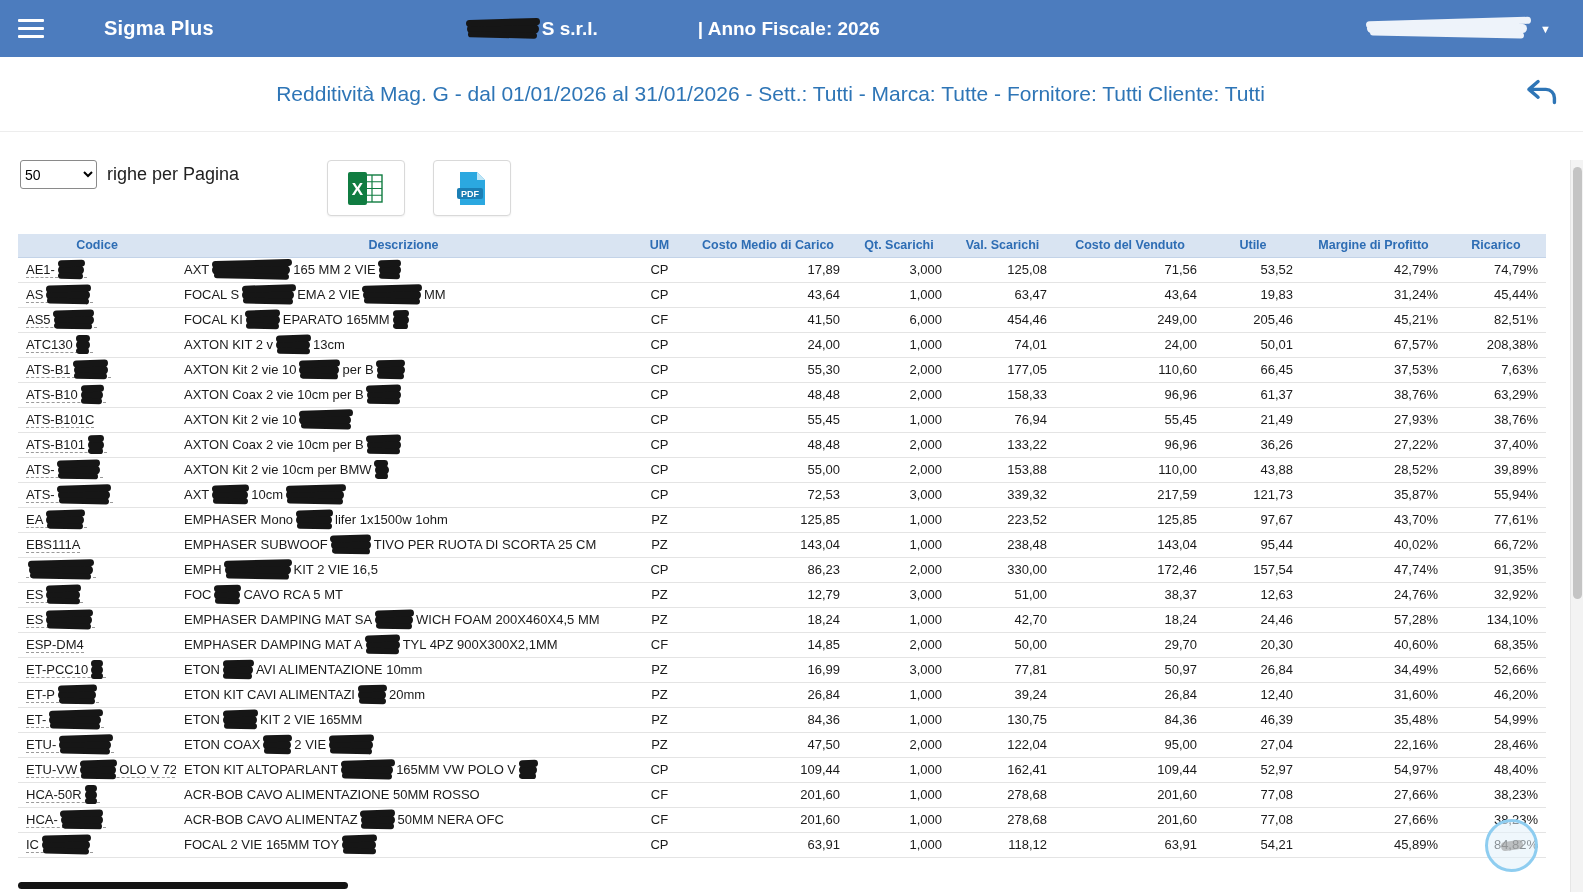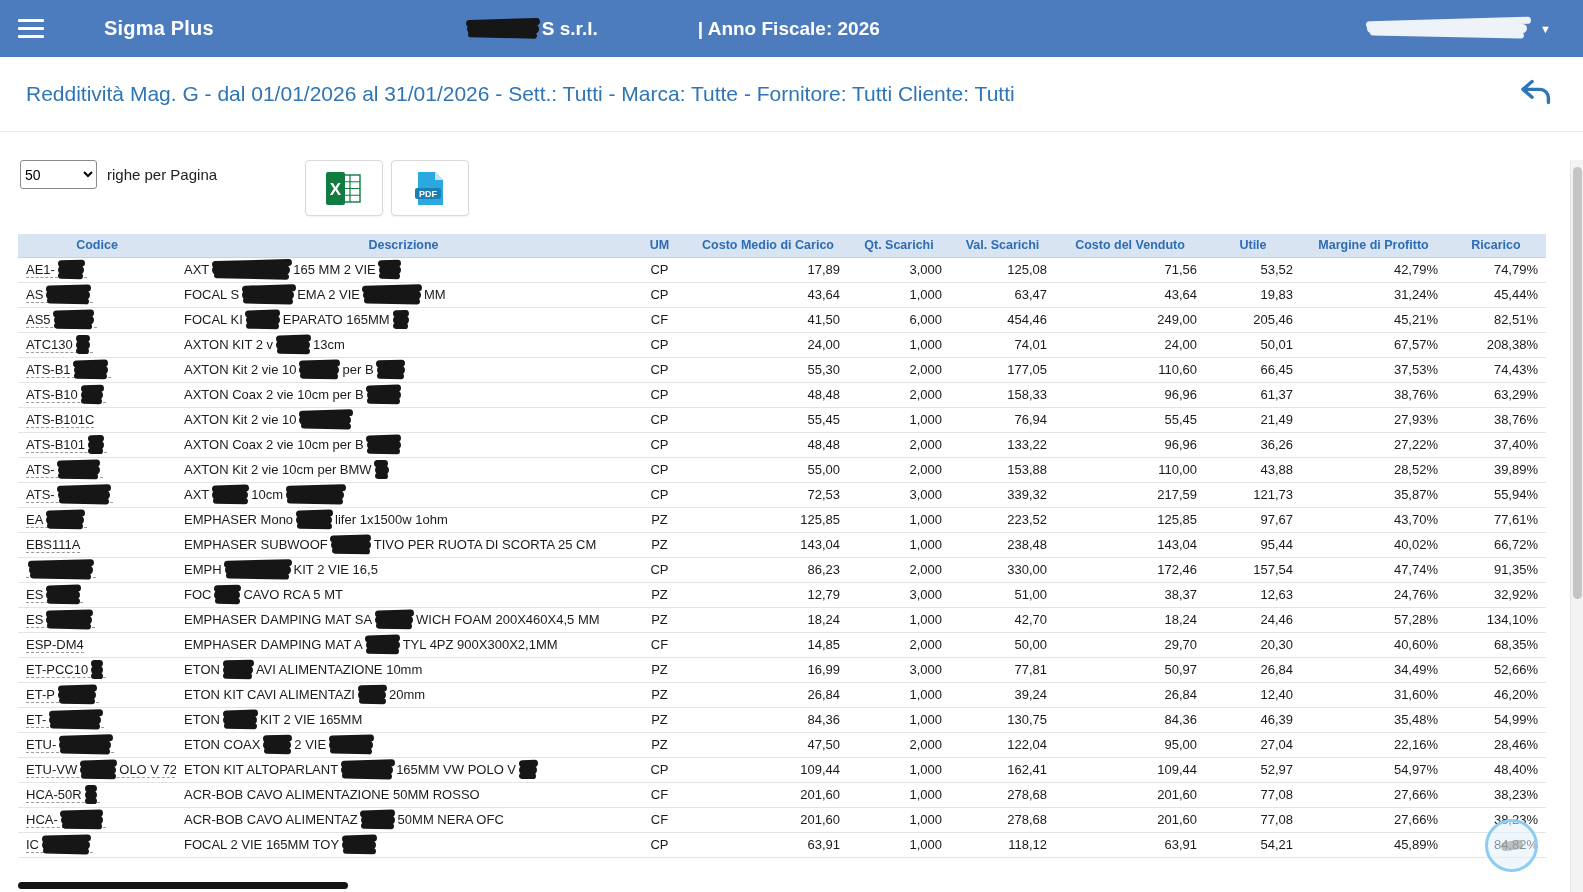--- a/index.html
+++ b/index.html
@@ -33,40 +33,40 @@
     background:inherit; border-radius:6px; transform:rotate(-1.6deg);
   }
   .scribble::after {
     content:""; position:absolute; left:2%; bottom:-4px; width:96%; height:6px;
     background:inherit; border-radius:6px; transform:rotate(1.2deg);
   }
   .scribble.light { background:#eef3fa; }
 
   
   .report-bar {
-    height:75px; display:flex; align-items:center; padding:0 26px;
-    border-bottom:1px solid #ededed; background:#fff;
+    height:75px; display:flex; align-items:center; padding:0 20px;
+    border-bottom:1px solid #ededed; background:#fff;text-align:center;
   }
   .report-title { color:#2e75b6; font-size:21px; flex:1; white-space:nowrap; }
   .back-button { cursor:pointer; padding:4px; }
 
   
   .controls { display:flex; align-items:flex-start; margin:28px 0 0 20px; height:60px; }
   .rows-select {
     width:77px; height:29px; font-size:14px; font-family:"Liberation Sans",sans-serif;
     border:1px solid #8a8a8a; border-radius:3px; background:#fff;
   }
-  .rows-label { margin-left:10px; line-height:29px; font-size:15px; color:#222; }
+  .rows-label { margin-left:10px; line-height:29px; font-size:18px; color:#222; }
   .export-btn {
     width:78px; height:56px; background:#fff; border:1px solid #d9d9d9; border-radius:4px;
     display:flex; align-items:center; justify-content:center; cursor:pointer;
     box-shadow:0 1px 2px rgba(0,0,0,0.06);
   }
   .export-btn.excel { margin-left:88px; }
-  .export-btn.pdf { margin-left:8px; }
+  .export-btn.pdf { margin-left:28px; }
 
   
   .report-table {
     margin:14px 0 0 18px; width:1528px; border-collapse:collapse; table-layout:fixed;
     font-size:13px;
   }
   .report-table thead th {
     background:#d9e4f2; color:#2e6db4; font-weight:bold; font-size:12.5px;
     height:23px; padding:2px 6px; text-align:center; border-bottom:1px solid #c3d3e8;
     white-space:nowrap; overflow:hidden; cursor:pointer;
@@ -237,21 +237,21 @@
       <tr>
         <td class="col-code"><span class="code-link">ATS-B1<span class="scribble" style="width: 34px;"></span></span></td>
         <td class="col-desc">AXTON Kit 2 vie 10<span class="scribble" style="width: 40px;"></span>per B<span class="scribble" style="width: 28px;"></span></td>
         <td class="um">CP</td>
         <td class="num">55,30</td>
         <td class="num">2,000</td>
         <td class="num">177,05</td>
         <td class="num">110,60</td>
         <td class="num">66,45</td>
         <td class="num">37,53%</td>
-        <td class="num">74,43%</td>
+        <td class="num">7,63%</td>
       </tr>
       <tr>
         <td class="col-code"><span class="code-link">ATS-B10<span class="scribble" style="width: 22px;"></span></span></td>
         <td class="col-desc">AXTON Coax 2 vie 10cm per B<span class="scribble" style="width: 34px;"></span></td>
         <td class="um">CP</td>
         <td class="num">48,48</td>
         <td class="num">2,000</td>
         <td class="num">158,33</td>
         <td class="num">96,96</td>
         <td class="num">61,37</td>

